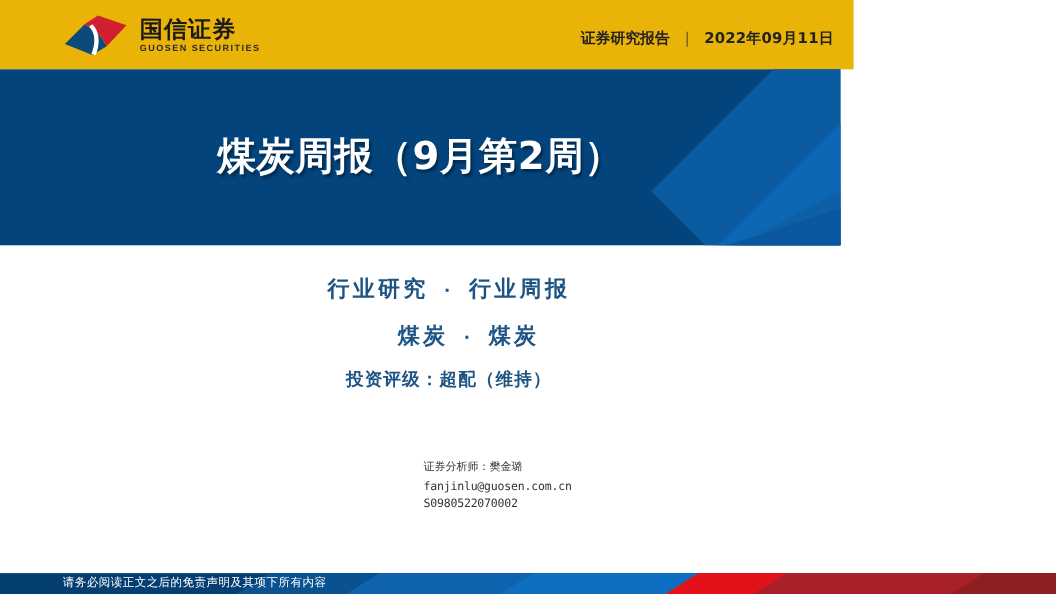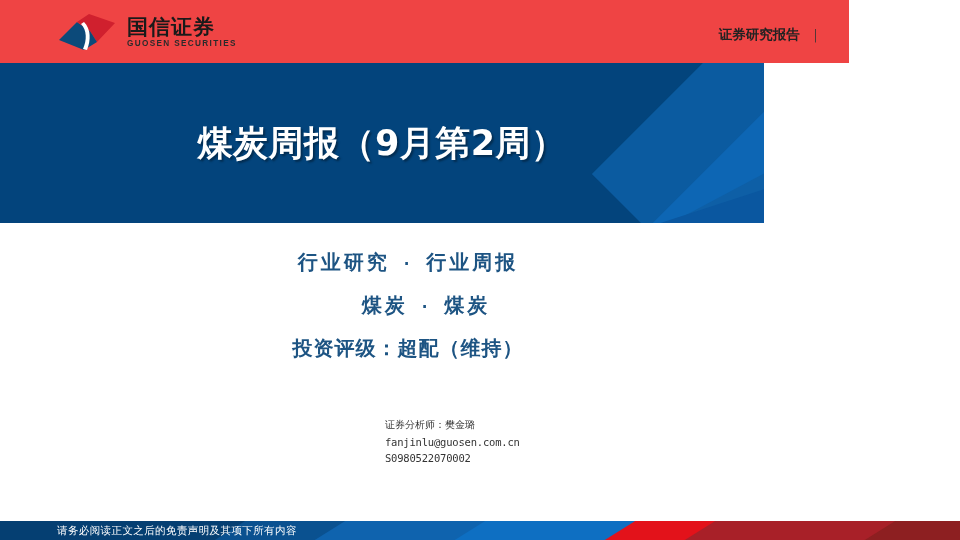--- a/index.html
+++ b/index.html
@@ -12,23 +12,23 @@
     height: 540px;
     overflow: hidden;
     font-family: "Liberation Sans", "DejaVu Sans", sans-serif;
     position: relative;
   }
 
   
   .header {
     position: absolute;
     top: 0; left: 0;
-    width: 849px;
+    width: 776px;
     height: 63px;
-    background: #ef4444;
+    background: #eab308;
   }
   .logo-wrap {
     position: absolute;
     left: 57px;
     top: 12px;
     display: flex;
     align-items: center;
   }
   .logo-mark {
     width: 64px;
@@ -168,21 +168,21 @@
     text-align: center;
   }
   .meta-line {
     font-family: "DejaVu Sans", "Liberation Sans", sans-serif;
     color: #1d5483;
     font-weight: bold;
     white-space: nowrap;
   }
   .meta-1 { font-size: 20px; margin-top: 26px; letter-spacing: 3px; }
   .meta-2 { font-size: 20px; margin-top: 16px; letter-spacing: 3px; padding-left: 36px; }
-  .meta-3 { font-size: 20px; margin-top: 16px; letter-spacing: 1px; }
+  .meta-3 { font-size: 16px; margin-top: 16px; letter-spacing: 1px; }
   .meta-dot { margin: 0 14px; font-size: 15px; vertical-align: middle; }
 
   
   .analyst {
     position: absolute;
     left: 385px;
     top: 418px;
     text-align: left;
   }
   .analyst div {
@@ -242,20 +242,21 @@
     </svg>
     <div class="logo-text">
       <div class="logo-cn">国信证券</div>
       <div class="logo-en">GUOSEN SECURITIES</div>
     </div>
   </div>
 
   <div class="header-right">
     <span>证券研究报告</span>
     <span class="sep">｜</span>
+    <span class="hdr-date">2022年09月11日</span>
   </div>
 
 </div>
 
 <div class="banner">
   <div class="banner-deco">
     <span class="d1"></span>
     <span class="d2"></span>
     <span class="d3"></span>
     <span class="d4"></span>

